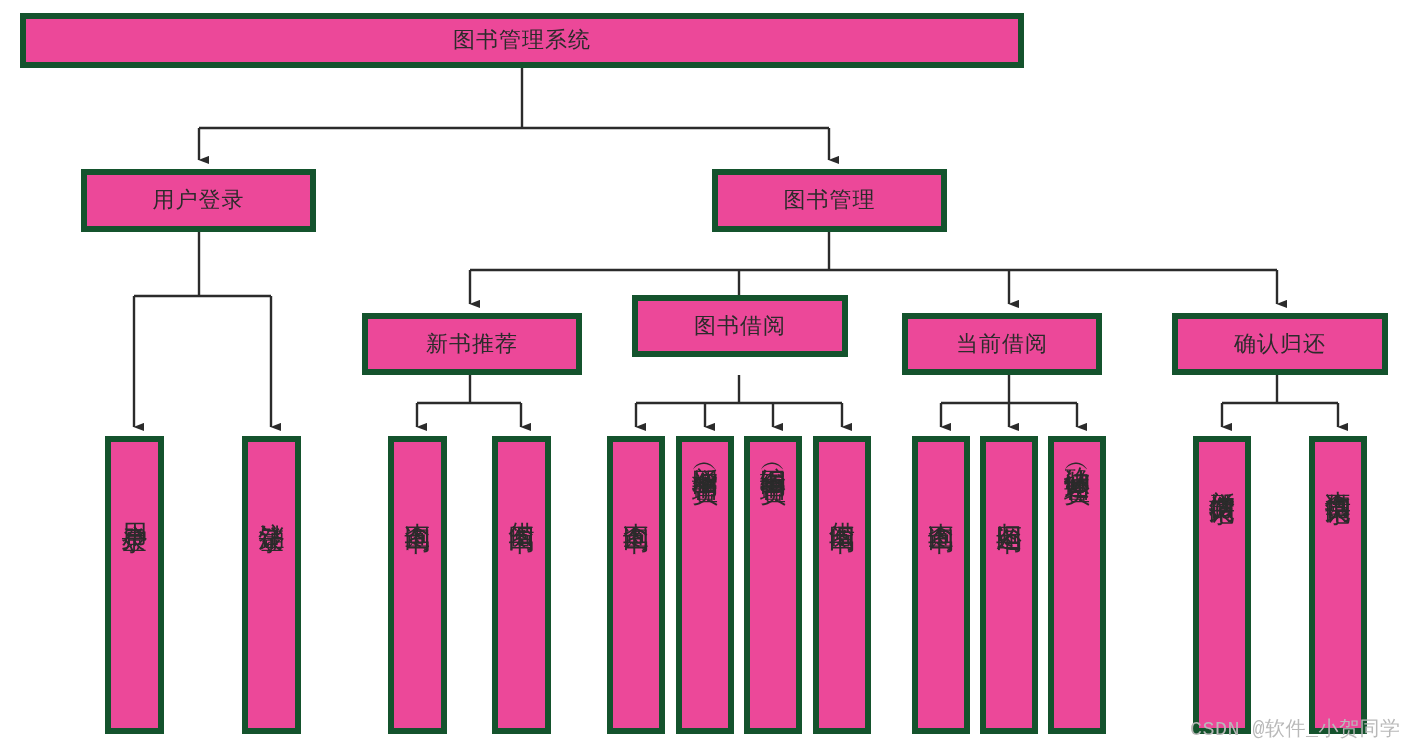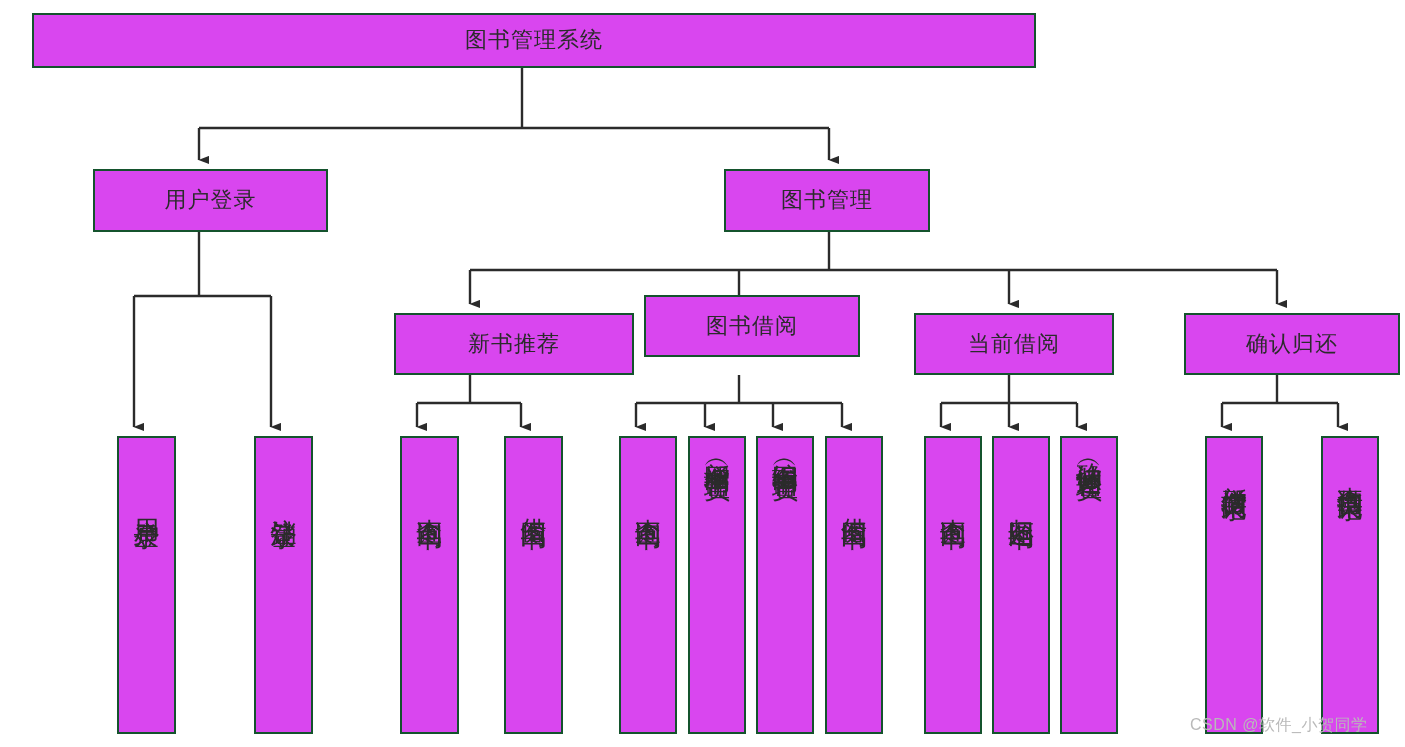--- a/index.html
+++ b/index.html
@@ -21,27 +21,26 @@
     position: absolute;
     left: 0;
     top: 0;
     width: 1405px;
     height: 747px;
     pointer-events: none;
   }
   .node {
     position: absolute;
     box-sizing: border-box;
-    background: #d946ef;
-    border: 2px solid #14532d;
+    background: #ec4899;
+    border: 6px solid #14532d;
     display: flex;
     align-items: center;
     justify-content: center;
     color: #2b2b2b;
-    margin-left: 12px;
   }
   .node-h .label {
     font-size: 22px;
     line-height: 1.1;
     letter-spacing: 1px;
     white-space: nowrap;
   }
   .node-v {
     align-items: flex-start;
     justify-content: center;
@@ -50,24 +49,25 @@
   .node-v .label {
     writing-mode: vertical-rl;
     text-orientation: upright;
     font-size: 26px;
     line-height: 1.12;
     letter-spacing: 2px;
     white-space: nowrap;
   }
   .watermark {
     position: absolute;
-    font-size: 16px;
+    font-size: 20px;
     color: #b9b9b9;
     white-space: nowrap;
     letter-spacing: 0.5px;
+    font-family: Liberation Mono, monospace;
   }
 </style>
 </head>
 <body>
 
 <div id="canvas">
 
   <svg class="wires" viewBox="0 0 1405 747">
     <defs>
       <marker id="arrowhead" markerWidth="9" markerHeight="11" refX="4.5" refY="10.2" orient="auto" markerUnits="userSpaceOnUse">
@@ -120,25 +120,25 @@
     </g>
   </svg>
 
   <div class="node node-h" style="left:20px; top:13px; width:1004px; height:55px;">
     <span class="label">图书管理系统</span>
   </div>
 
   <div class="node node-h" style="left:81px; top:169px; width:235px; height:63px;">
     <span class="label">用户登录</span>
   </div>
-  <div class="node node-h" style="left:712px; top:169px; width:206px; height:63px;">
+  <div class="node node-h" style="left:712px; top:169px; width:235px; height:63px;">
     <span class="label">图书管理</span>
   </div>
 
-  <div class="node node-h" style="left:382px; top:313px; width:240px; height:62px;">
+  <div class="node node-h" style="left:362px; top:313px; width:220px; height:62px;">
     <span class="label">新书推荐</span>
   </div>
   <div class="node node-h" style="left:632px; top:295px; width:216px; height:62px;">
     <span class="label">图书借阅</span>
   </div>
   <div class="node node-h" style="left:902px; top:313px; width:200px; height:62px;">
     <span class="label">当前借阅</span>
   </div>
   <div class="node node-h" style="left:1172px; top:313px; width:216px; height:62px;">
     <span class="label">确认归还</span>

